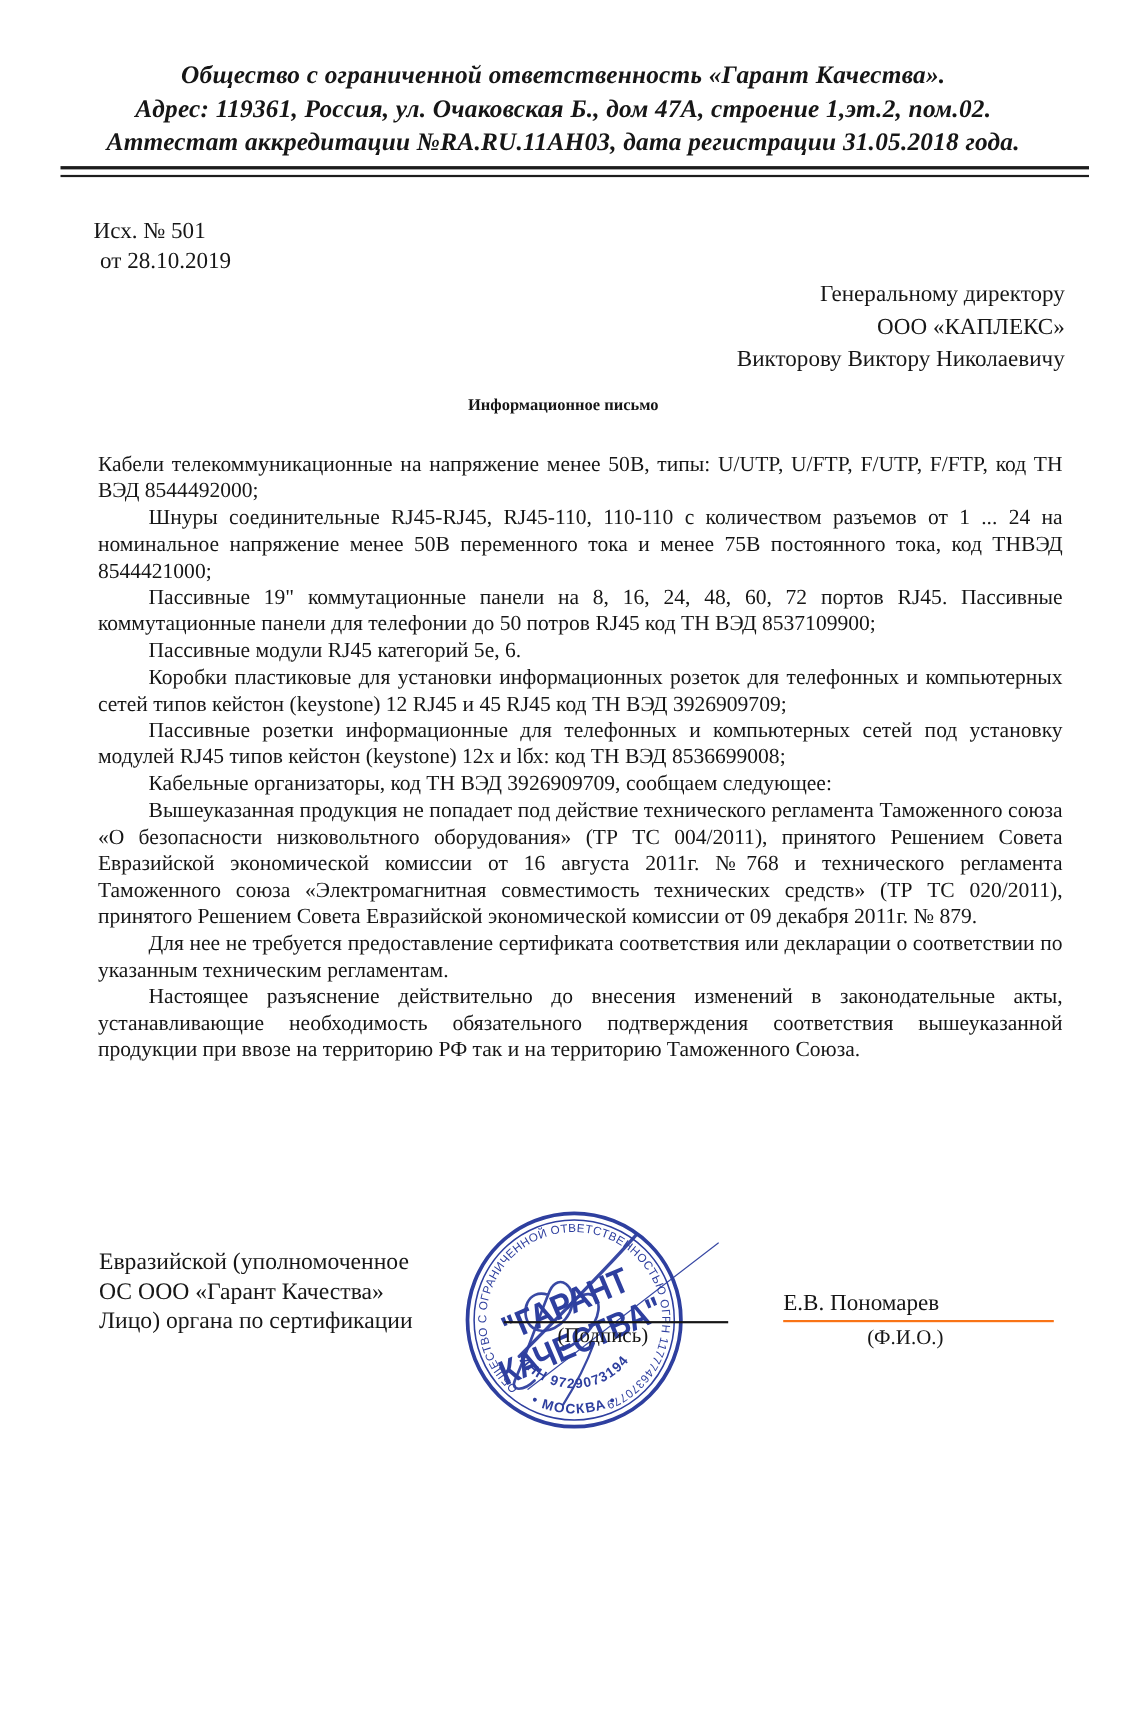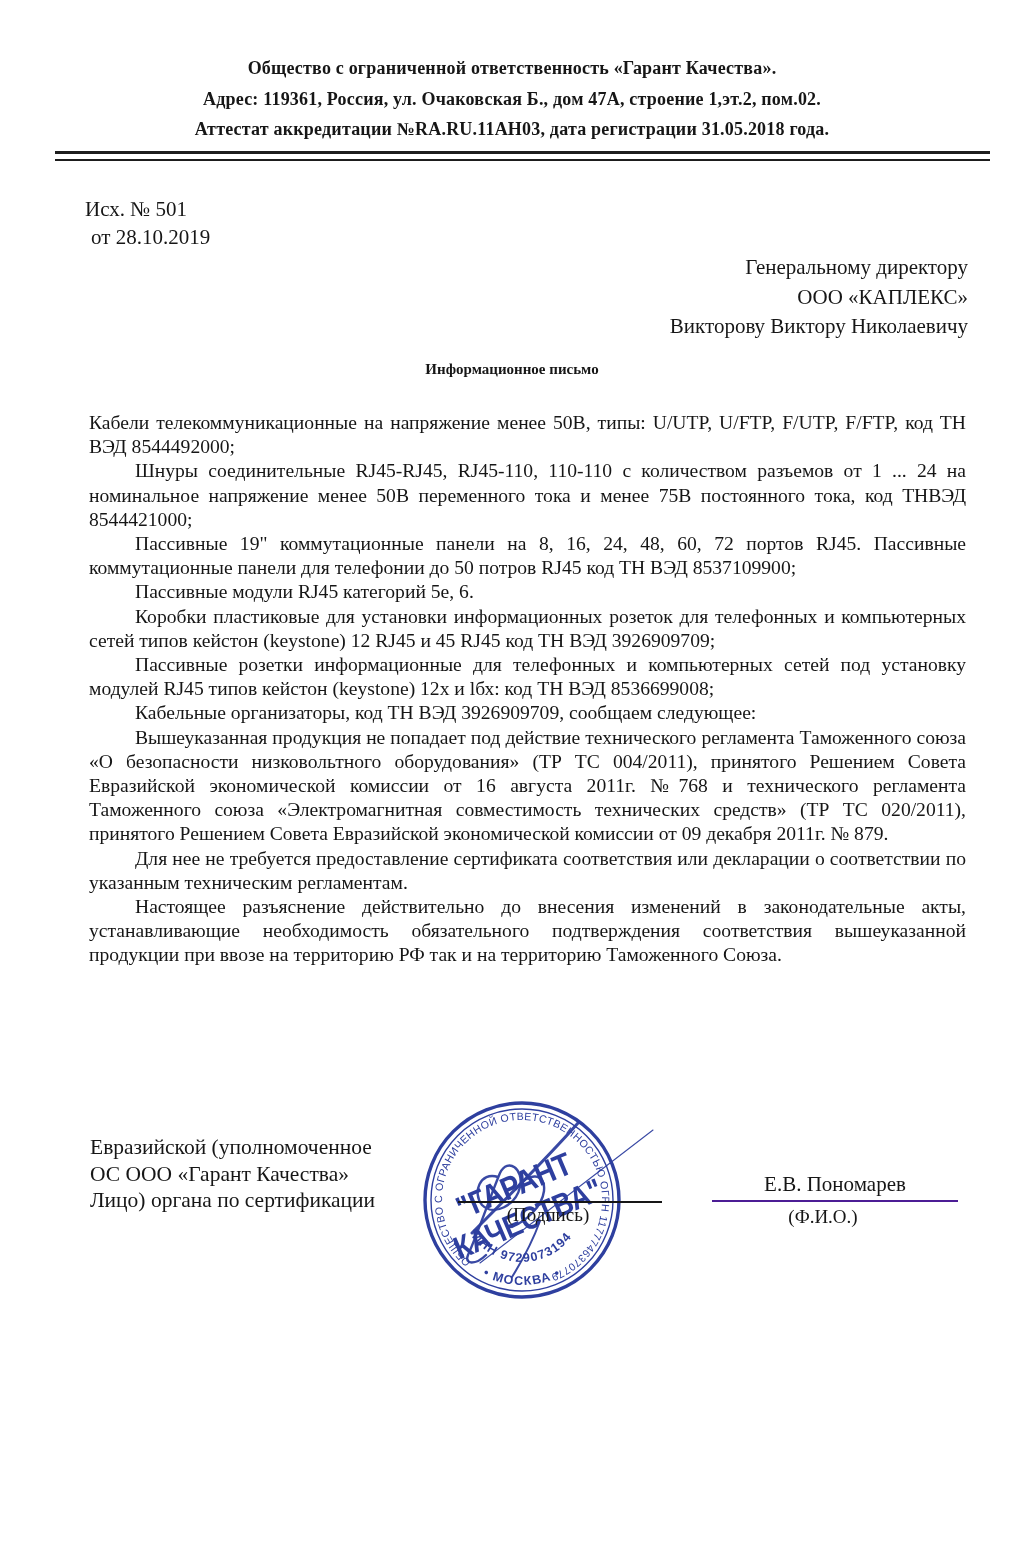--- a/index.html
+++ b/index.html
@@ -4,22 +4,23 @@
 <style>
   html,body { margin:0; padding:0; background:#d9d9d9; }
   .page {
     position:relative; width:1024px; height:1566px; margin:0 auto;
     background:#ffffff; overflow:hidden;
     font-family:"Liberation Serif", serif; color:#161616;
   }
 
   .letterhead {
     position:absolute; top:53px; left:0; width:100%;
-    text-align:center; font-weight:bold; font-size:18px; line-height:30.5px;
+    text-align:center; font-weight:bold; font-size:23px; line-height:30.5px;
     letter-spacing:0.2px;
+    font-style:italic;
   }
 
   .rule {
     position:absolute; top:151px; left:55px; width:935px; height:5px;
     border-top:3px solid #1d1d1d; border-bottom:2px solid #1d1d1d;
   }
 
   .ref { position:absolute; top:195px; left:85px; font-size:21px; line-height:28px; }
   .ref .date { padding-left:6px; }
 
@@ -58,21 +59,21 @@
     position:absolute; left:458px; top:1180px; width:204px; height:21px;
     border-bottom:2px solid #161616;
   }
   .sig-caption {
     position:absolute; left:446px; top:1204px; width:204px;
     text-align:center; font-size:19px;
   }
 
   .name-line {
     position:absolute; left:712px; top:1172px; width:246px; height:28px;
-    border-bottom:2px solid #4c1d95; text-align:center; font-size:21px;
+    border-bottom:2px solid #f97316; text-align:left; font-size:21px;
   }
   .name-caption {
     position:absolute; left:700px; top:1206px; width:246px;
     text-align:center; font-size:19px;
   }
 </style>
 </head>
 <body>
 
 <div class="page">

